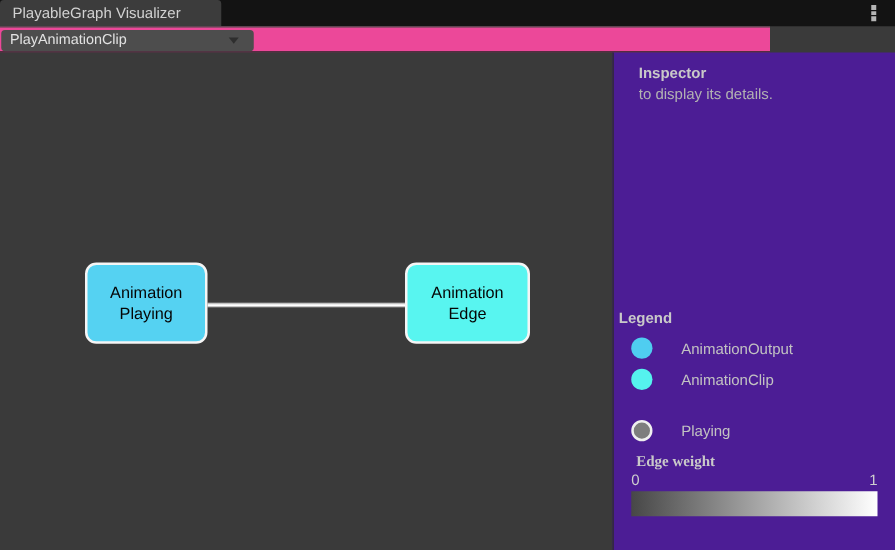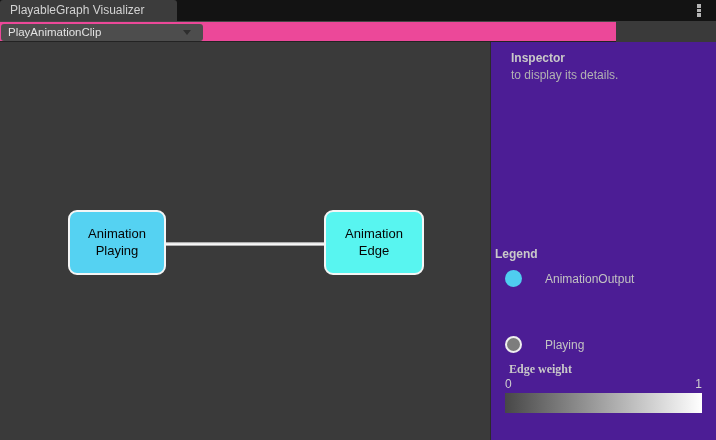--- a/index.html
+++ b/index.html
@@ -113,20 +113,24 @@
   <div class="insp-hint">
     <div>to display its details.</div>
   </div>
 
   <div class="legend-title">Legend</div>
 
   <div class="legend-item li-0">
     <span class="swatch" style="background: rgb(79, 205, 240);"></span>
     <span>AnimationOutput</span>
   </div>
+  <div class="legend-item li-1">
+    <span class="swatch" style="background: rgb(85, 242, 238);"></span>
+    <span>AnimationClip</span>
+  </div>
   <div class="legend-item li-2">
     <span class="swatch ring" style="background: rgb(125, 125, 125);"></span>
     <span>Playing</span>
   </div>
 
   <div class="ew-title">Edge weight</div>
   <div class="ew-labels">
     <span>0</span>
     <span>1</span>
   </div>

